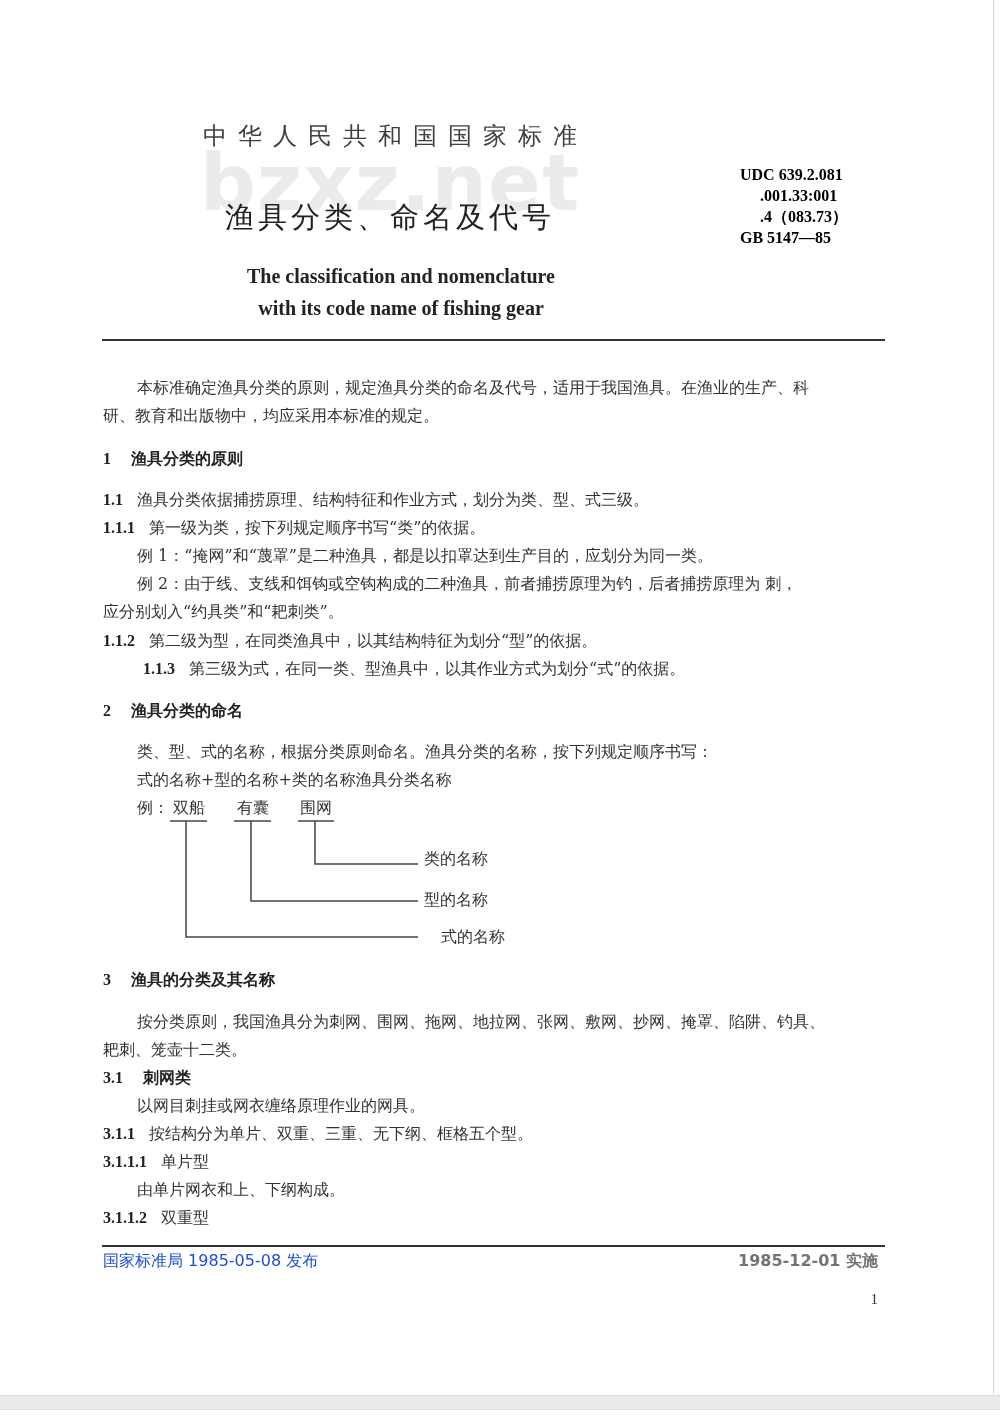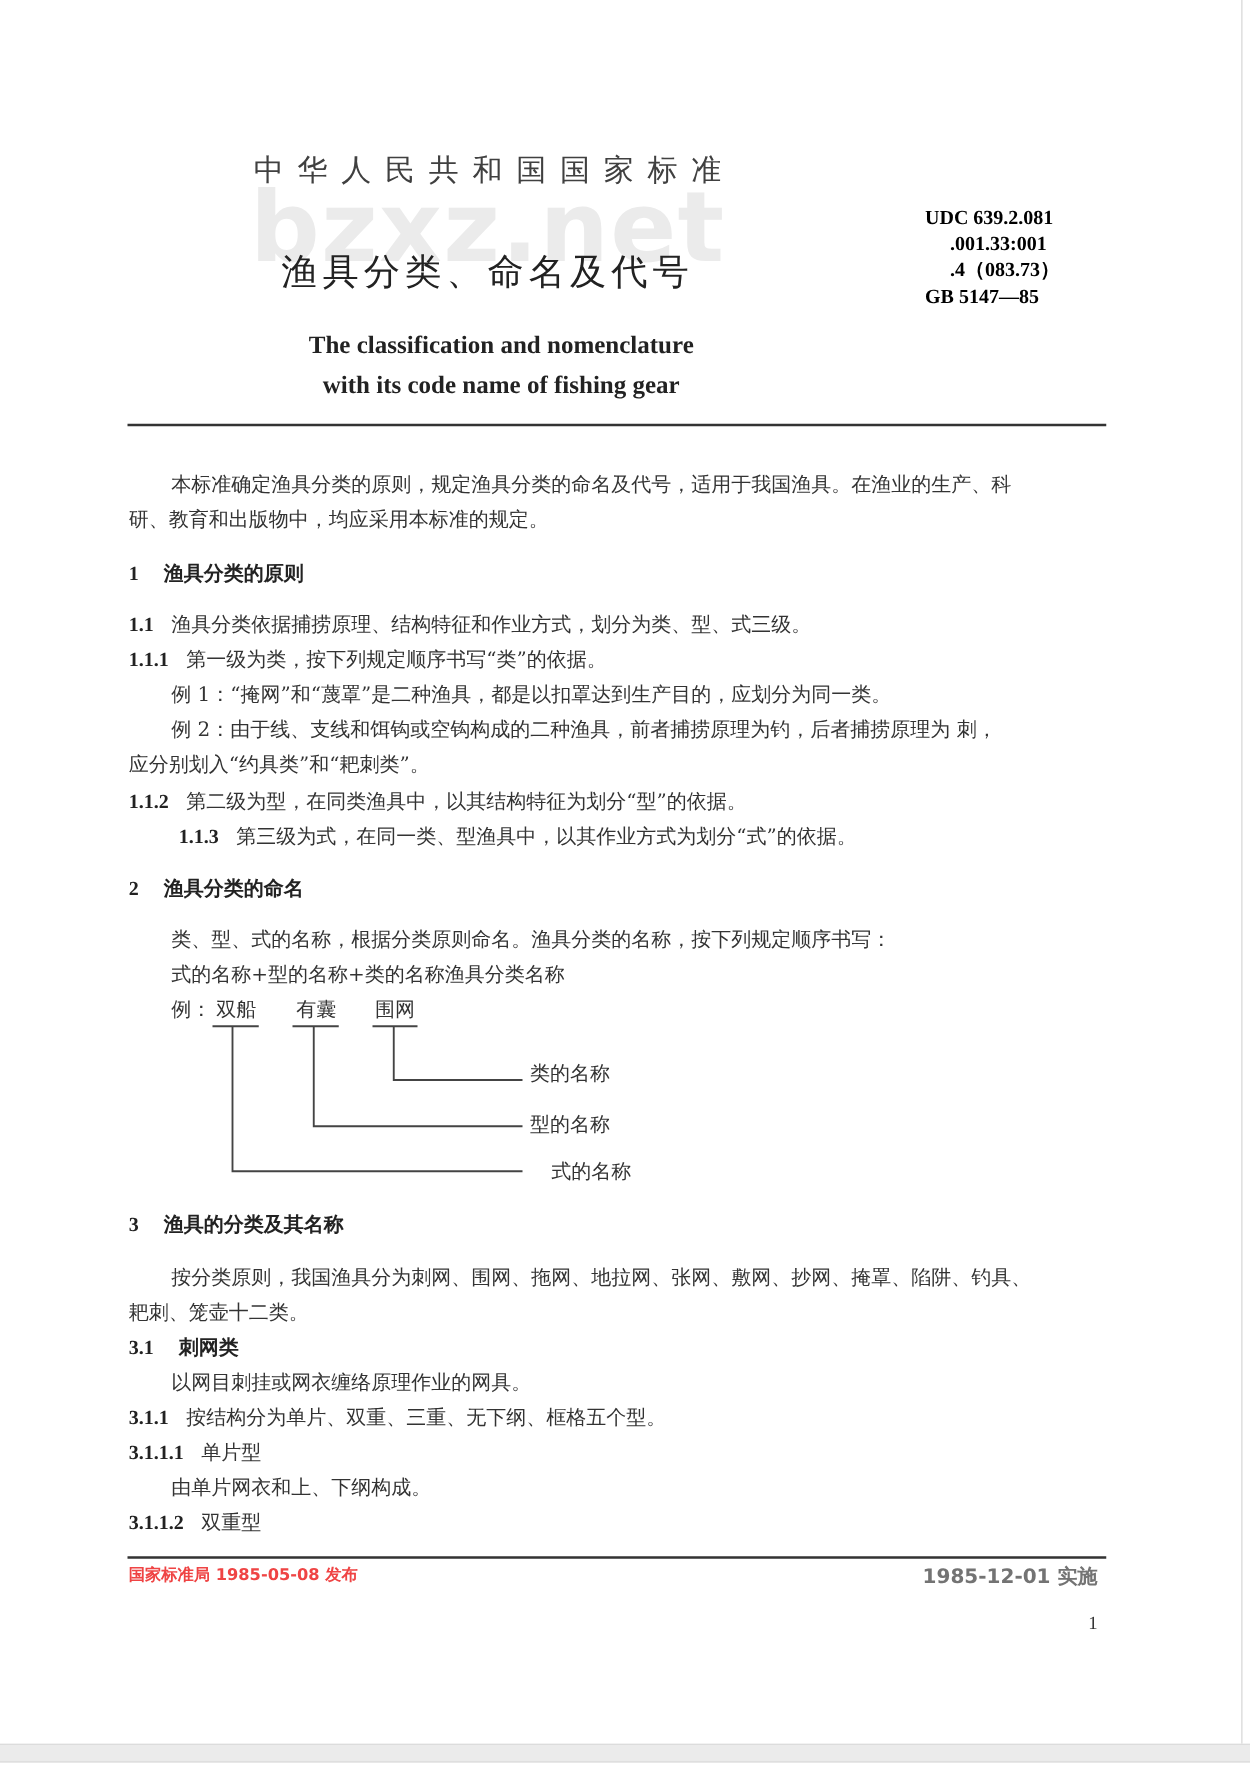--- a/index.html
+++ b/index.html
@@ -38,21 +38,21 @@
     line-height: 32px; font-family: "Liberation Serif", serif; color: #222;
   }
   .en-title div { white-space: nowrap; padding-left: 14px; }
   .rule { position: absolute; left: 102px; width: 783px; background: #333; }
   .rule-top { top: 339px; height: 2px; }
   .rule-bottom { top: 1245px; height: 2px; }
   .line { position: absolute; white-space: nowrap; font-size: 16px; color: #333; }
   .num { font-weight: bold; font-family: "Liberation Serif", serif; font-size: 16px; margin-right: 14px; color: #222; }
   .heading { font-weight: bold; font-family: "DejaVu Sans", sans-serif; font-size: 16px; color: #222; }
   .heading .num { margin-right: 20px; }
-  .footer-left { left: 103px; top: 1251px; font-size: 13px; font-weight: bold; color: #ef4444;
+  .footer-left { left: 103px; top: 1251px; font-size: 16px; font-weight: normal; color: #1d4ed8;
     font-family: "DejaVu Sans", sans-serif; }
   .footer-right { right: 115px; top: 1251px; font-size: 16px; font-weight: bold; color: #737373;
     font-family: "DejaVu Sans", sans-serif; }
   .page-num { right: 115px; top: 1291px; font-size: 15px; color: #333; font-family: "Liberation Serif", serif; }
   .diagram { position: absolute; left: 0; top: 0; width: 1000px; height: 1000px; pointer-events: none; }
   .diag-label { position: absolute; font-size: 16px; color: #333; white-space: nowrap; }
 </style>
 </head>
 <body>
 

